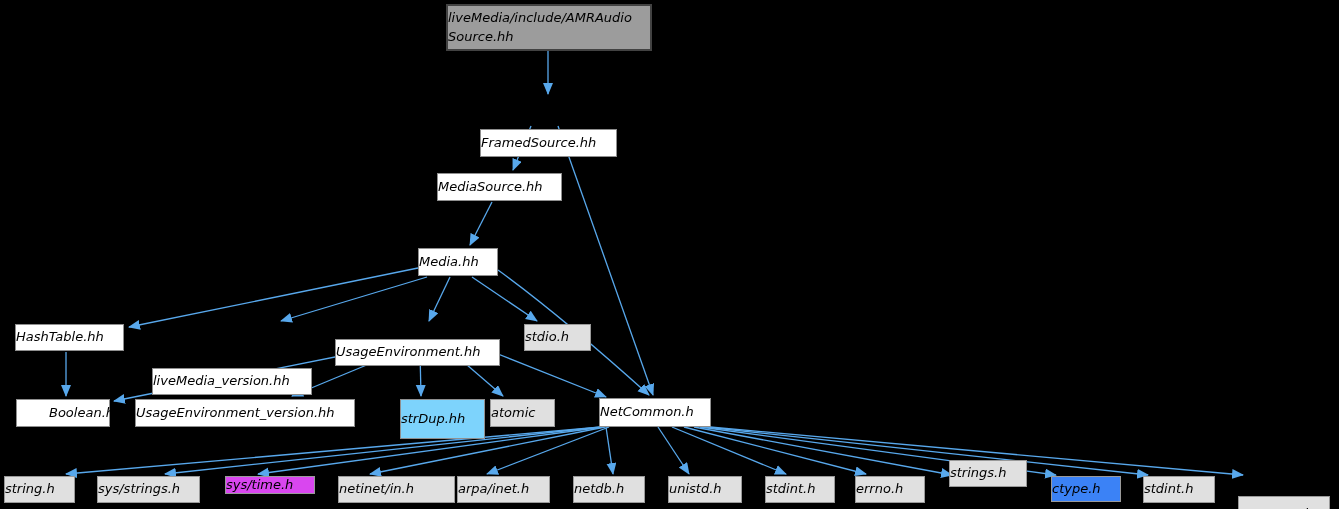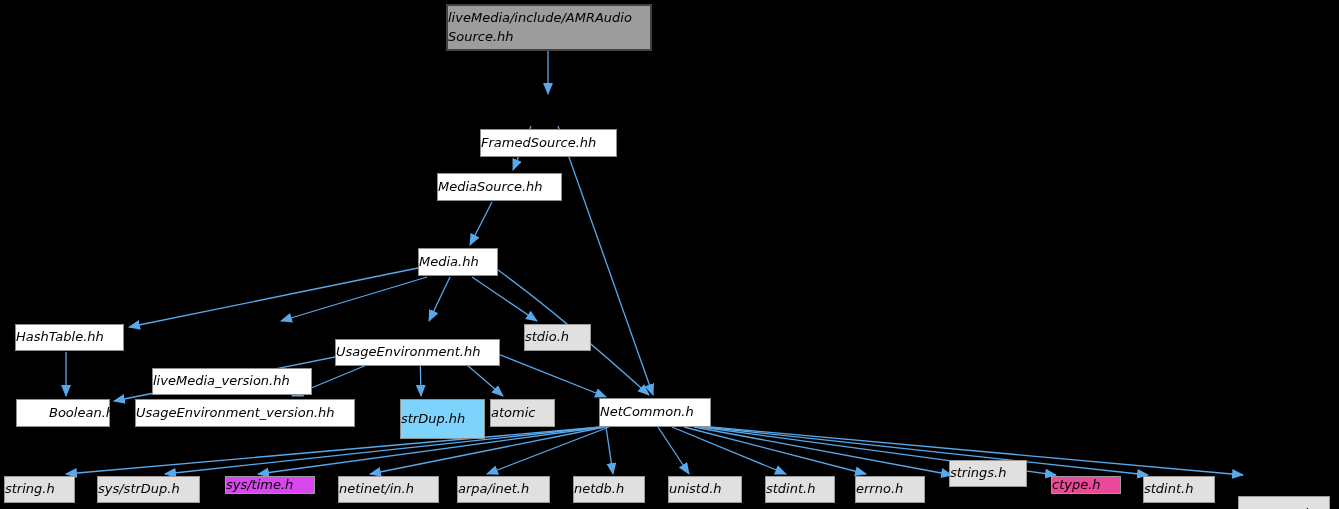--- a/index.html
+++ b/index.html
@@ -110,47 +110,47 @@
       <div class="node" style="left: 490px; top: 399px; width: 65px; height: 28px; background: rgb(224, 224, 224); border: 1px solid rgb(154, 154, 154); color: rgb(0, 0, 0);">
         <span>atomic</span>
       </div>
       <div class="node" style="left: 599px; top: 398px; width: 112px; height: 29px; background: rgb(255, 255, 255); border: 1px solid rgb(143, 143, 143); color: rgb(0, 0, 0);">
         <span>NetCommon.h</span>
       </div>
       <div class="node" style="left: 4px; top: 476px; width: 71px; height: 27px; background: rgb(224, 224, 224); border: 1px solid rgb(154, 154, 154); color: rgb(0, 0, 0);">
         <span>string.h</span>
       </div>
       <div class="node" style="left: 97px; top: 476px; width: 103px; height: 27px; background: rgb(224, 224, 224); border: 1px solid rgb(154, 154, 154); color: rgb(0, 0, 0);">
-        <span>sys/strDup.h</span>
+        <span>sys/strings.h</span>
       </div>
       <div class="node" style="left: 225px; top: 476px; width: 90px; height: 18px; background: #d946ef; border: 1px solid rgb(154, 154, 154); color: rgb(0, 0, 0);">
         <span>sys/time.h</span>
       </div>
-      <div class="node" style="left: 338px; top: 476px; width: 101px; height: 27px; background: rgb(224, 224, 224); border: 1px solid rgb(154, 154, 154); color: rgb(0, 0, 0);">
+      <div class="node" style="left: 338px; top: 476px; width: 117px; height: 27px; background: rgb(224, 224, 224); border: 1px solid rgb(154, 154, 154); color: rgb(0, 0, 0);">
         <span>netinet/in.h</span>
       </div>
       <div class="node" style="left: 457px; top: 476px; width: 93px; height: 27px; background: rgb(224, 224, 224); border: 1px solid rgb(154, 154, 154); color: rgb(0, 0, 0);">
         <span>arpa/inet.h</span>
       </div>
       <div class="node" style="left: 573px; top: 476px; width: 72px; height: 27px; background: rgb(224, 224, 224); border: 1px solid rgb(154, 154, 154); color: rgb(0, 0, 0);">
         <span>netdb.h</span>
       </div>
       <div class="node" style="left: 668px; top: 476px; width: 74px; height: 27px; background: rgb(224, 224, 224); border: 1px solid rgb(154, 154, 154); color: rgb(0, 0, 0);">
         <span>unistd.h</span>
       </div>
       <div class="node" style="left: 765px; top: 476px; width: 70px; height: 27px; background: rgb(224, 224, 224); border: 1px solid rgb(154, 154, 154); color: rgb(0, 0, 0);">
         <span>stdint.h</span>
       </div>
       <div class="node" style="left: 855px; top: 476px; width: 70px; height: 27px; background: rgb(224, 224, 224); border: 1px solid rgb(154, 154, 154); color: rgb(0, 0, 0);">
         <span>errno.h</span>
       </div>
       <div class="node" style="left: 949px; top: 460px; width: 78px; height: 27px; background: rgb(224, 224, 224); border: 1px solid rgb(154, 154, 154); color: rgb(0, 0, 0);">
         <span>strings.h</span>
       </div>
-      <div class="node" style="left: 1051px; top: 476px; width: 70px; height: 18px; background: #ec4899; border: 1px solid rgb(154, 154, 154); color: rgb(0, 0, 0);">
+      <div class="node" style="left: 1051px; top: 476px; width: 70px; height: 26px; background: #3b82f6; border: 1px solid rgb(154, 154, 154); color: rgb(0, 0, 0);">
         <span>ctype.h</span>
       </div>
       <div class="node" style="left: 1143px; top: 476px; width: 72px; height: 27px; background: rgb(224, 224, 224); border: 1px solid rgb(154, 154, 154); color: rgb(0, 0, 0);">
         <span>stdint.h</span>
       </div>
       <div class="node" style="left: 1238px; top: 496px; width: 92px; height: 37px; background: rgb(224, 224, 224); border: 1px solid rgb(154, 154, 154); color: rgb(0, 0, 0);">
         <span>sys/types.h</span>
       </div>
     </div>
 </div>

